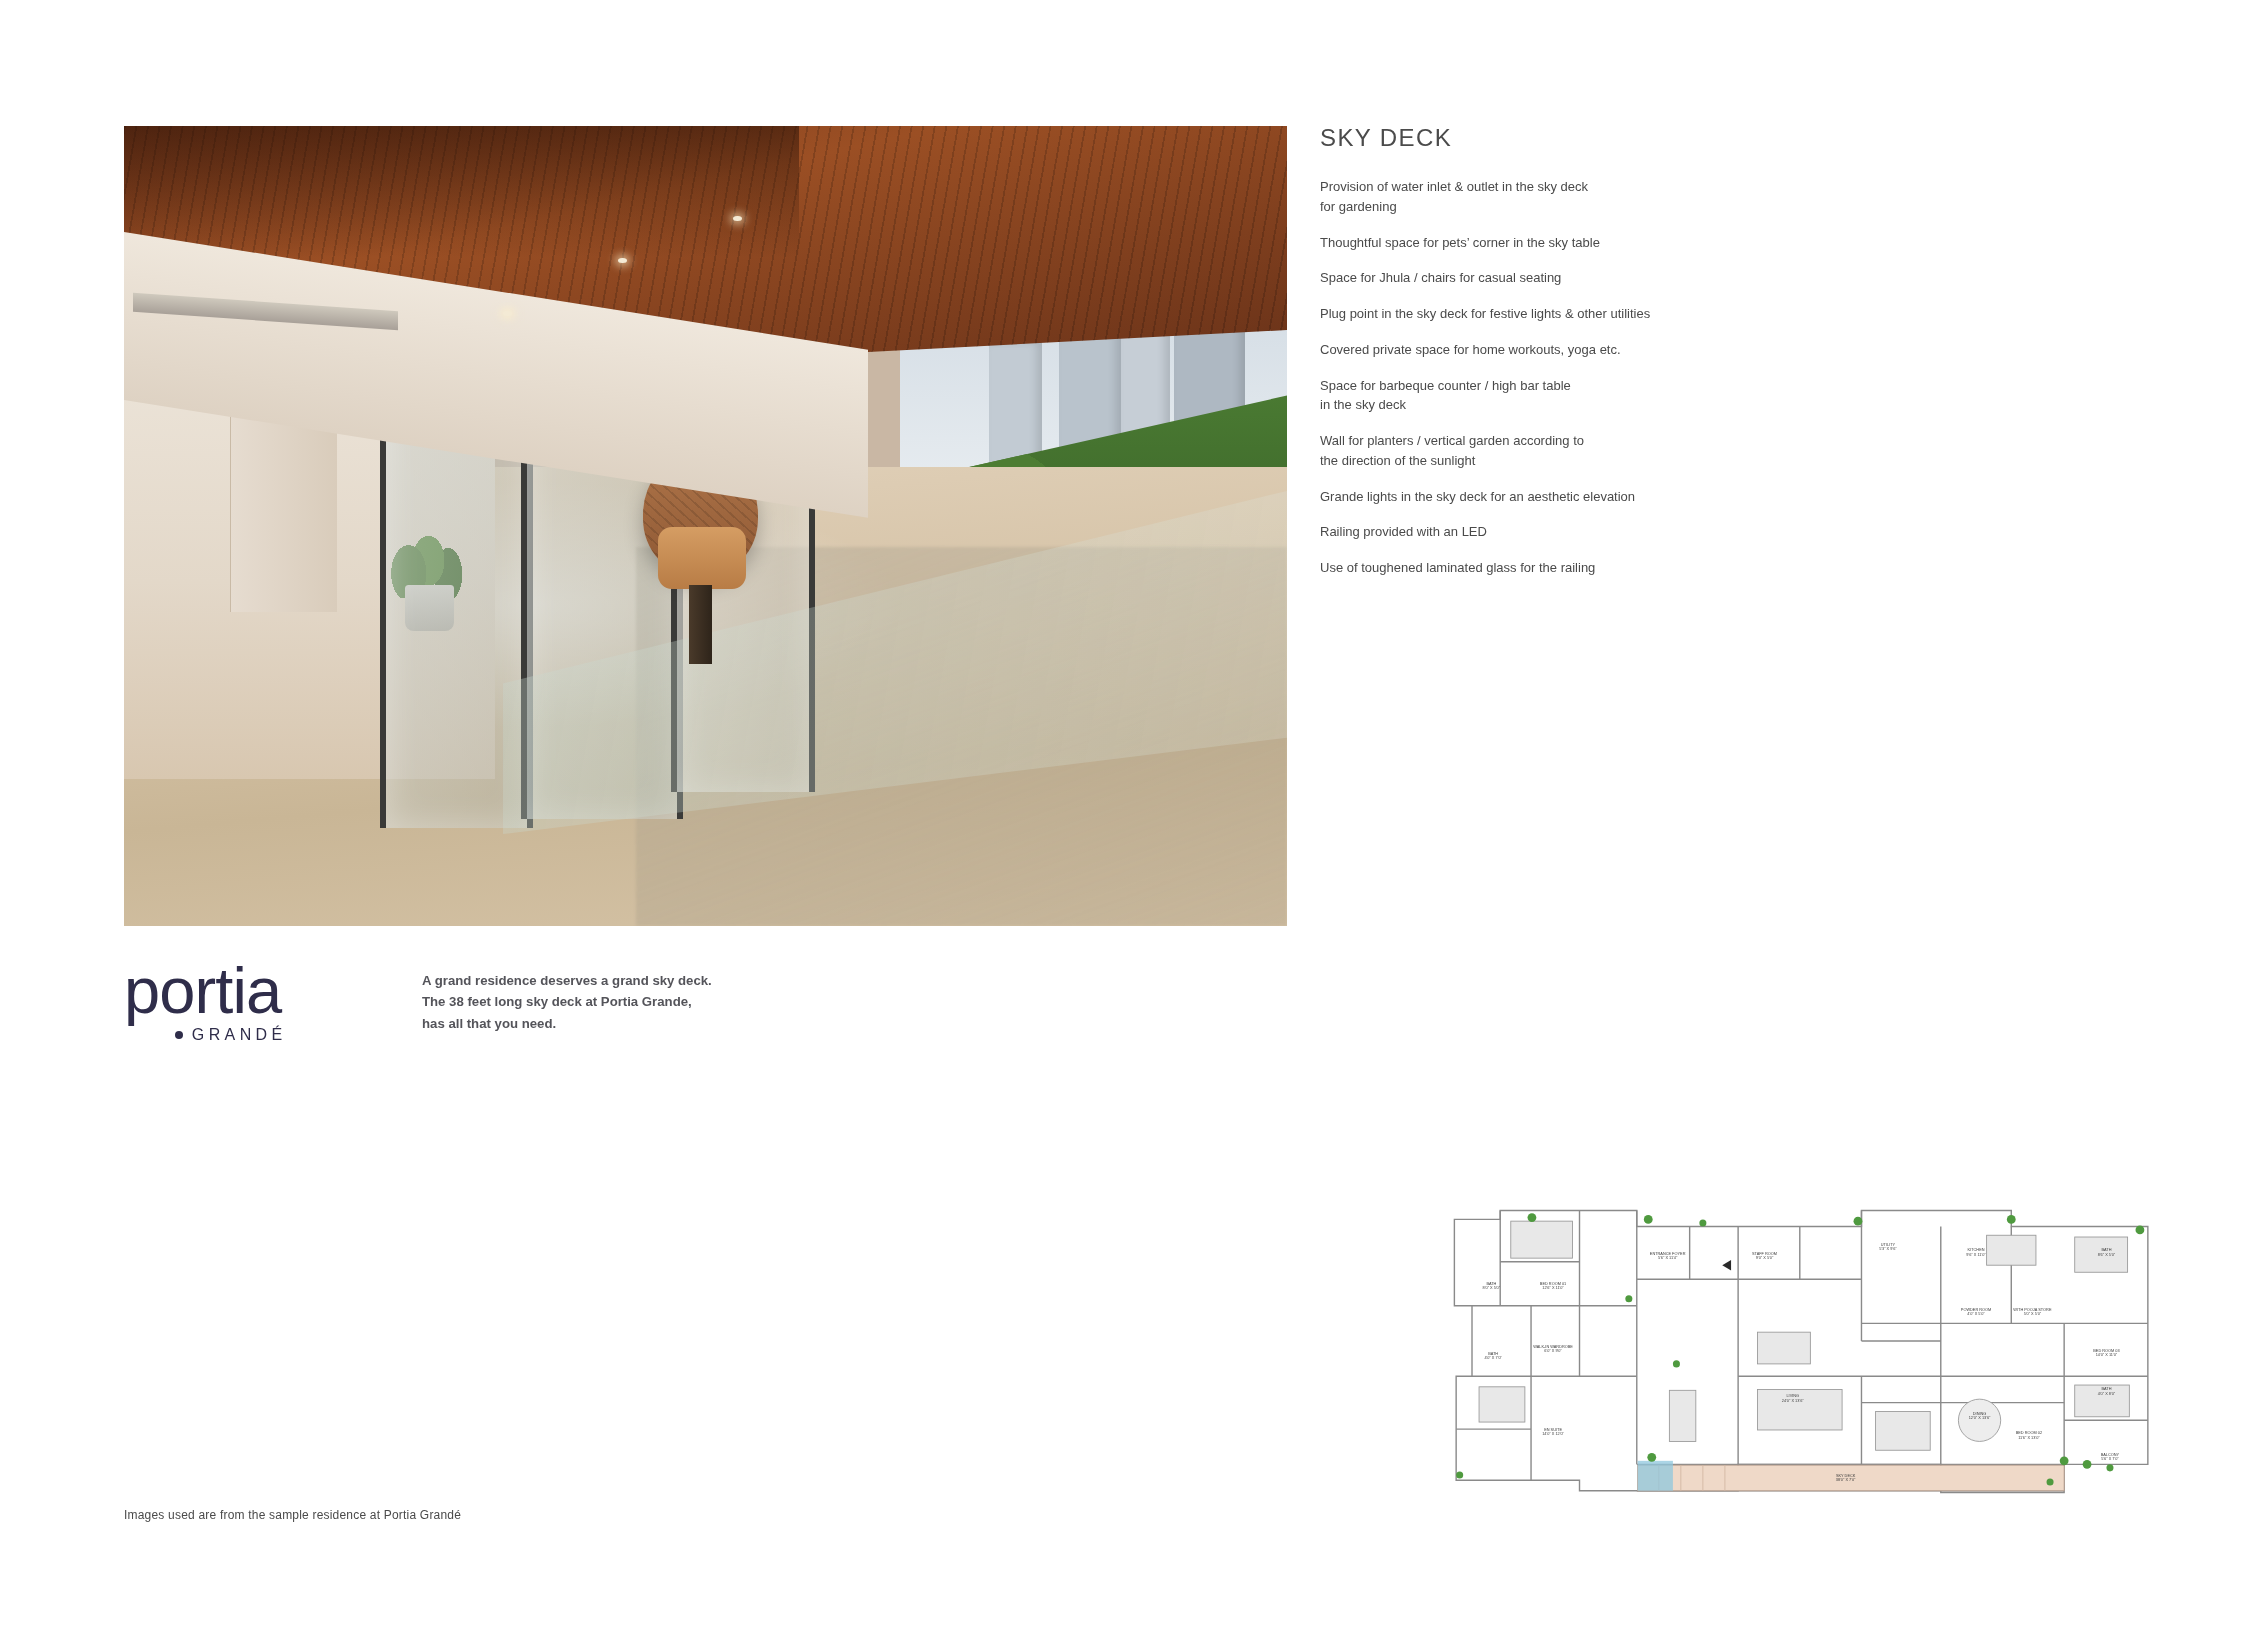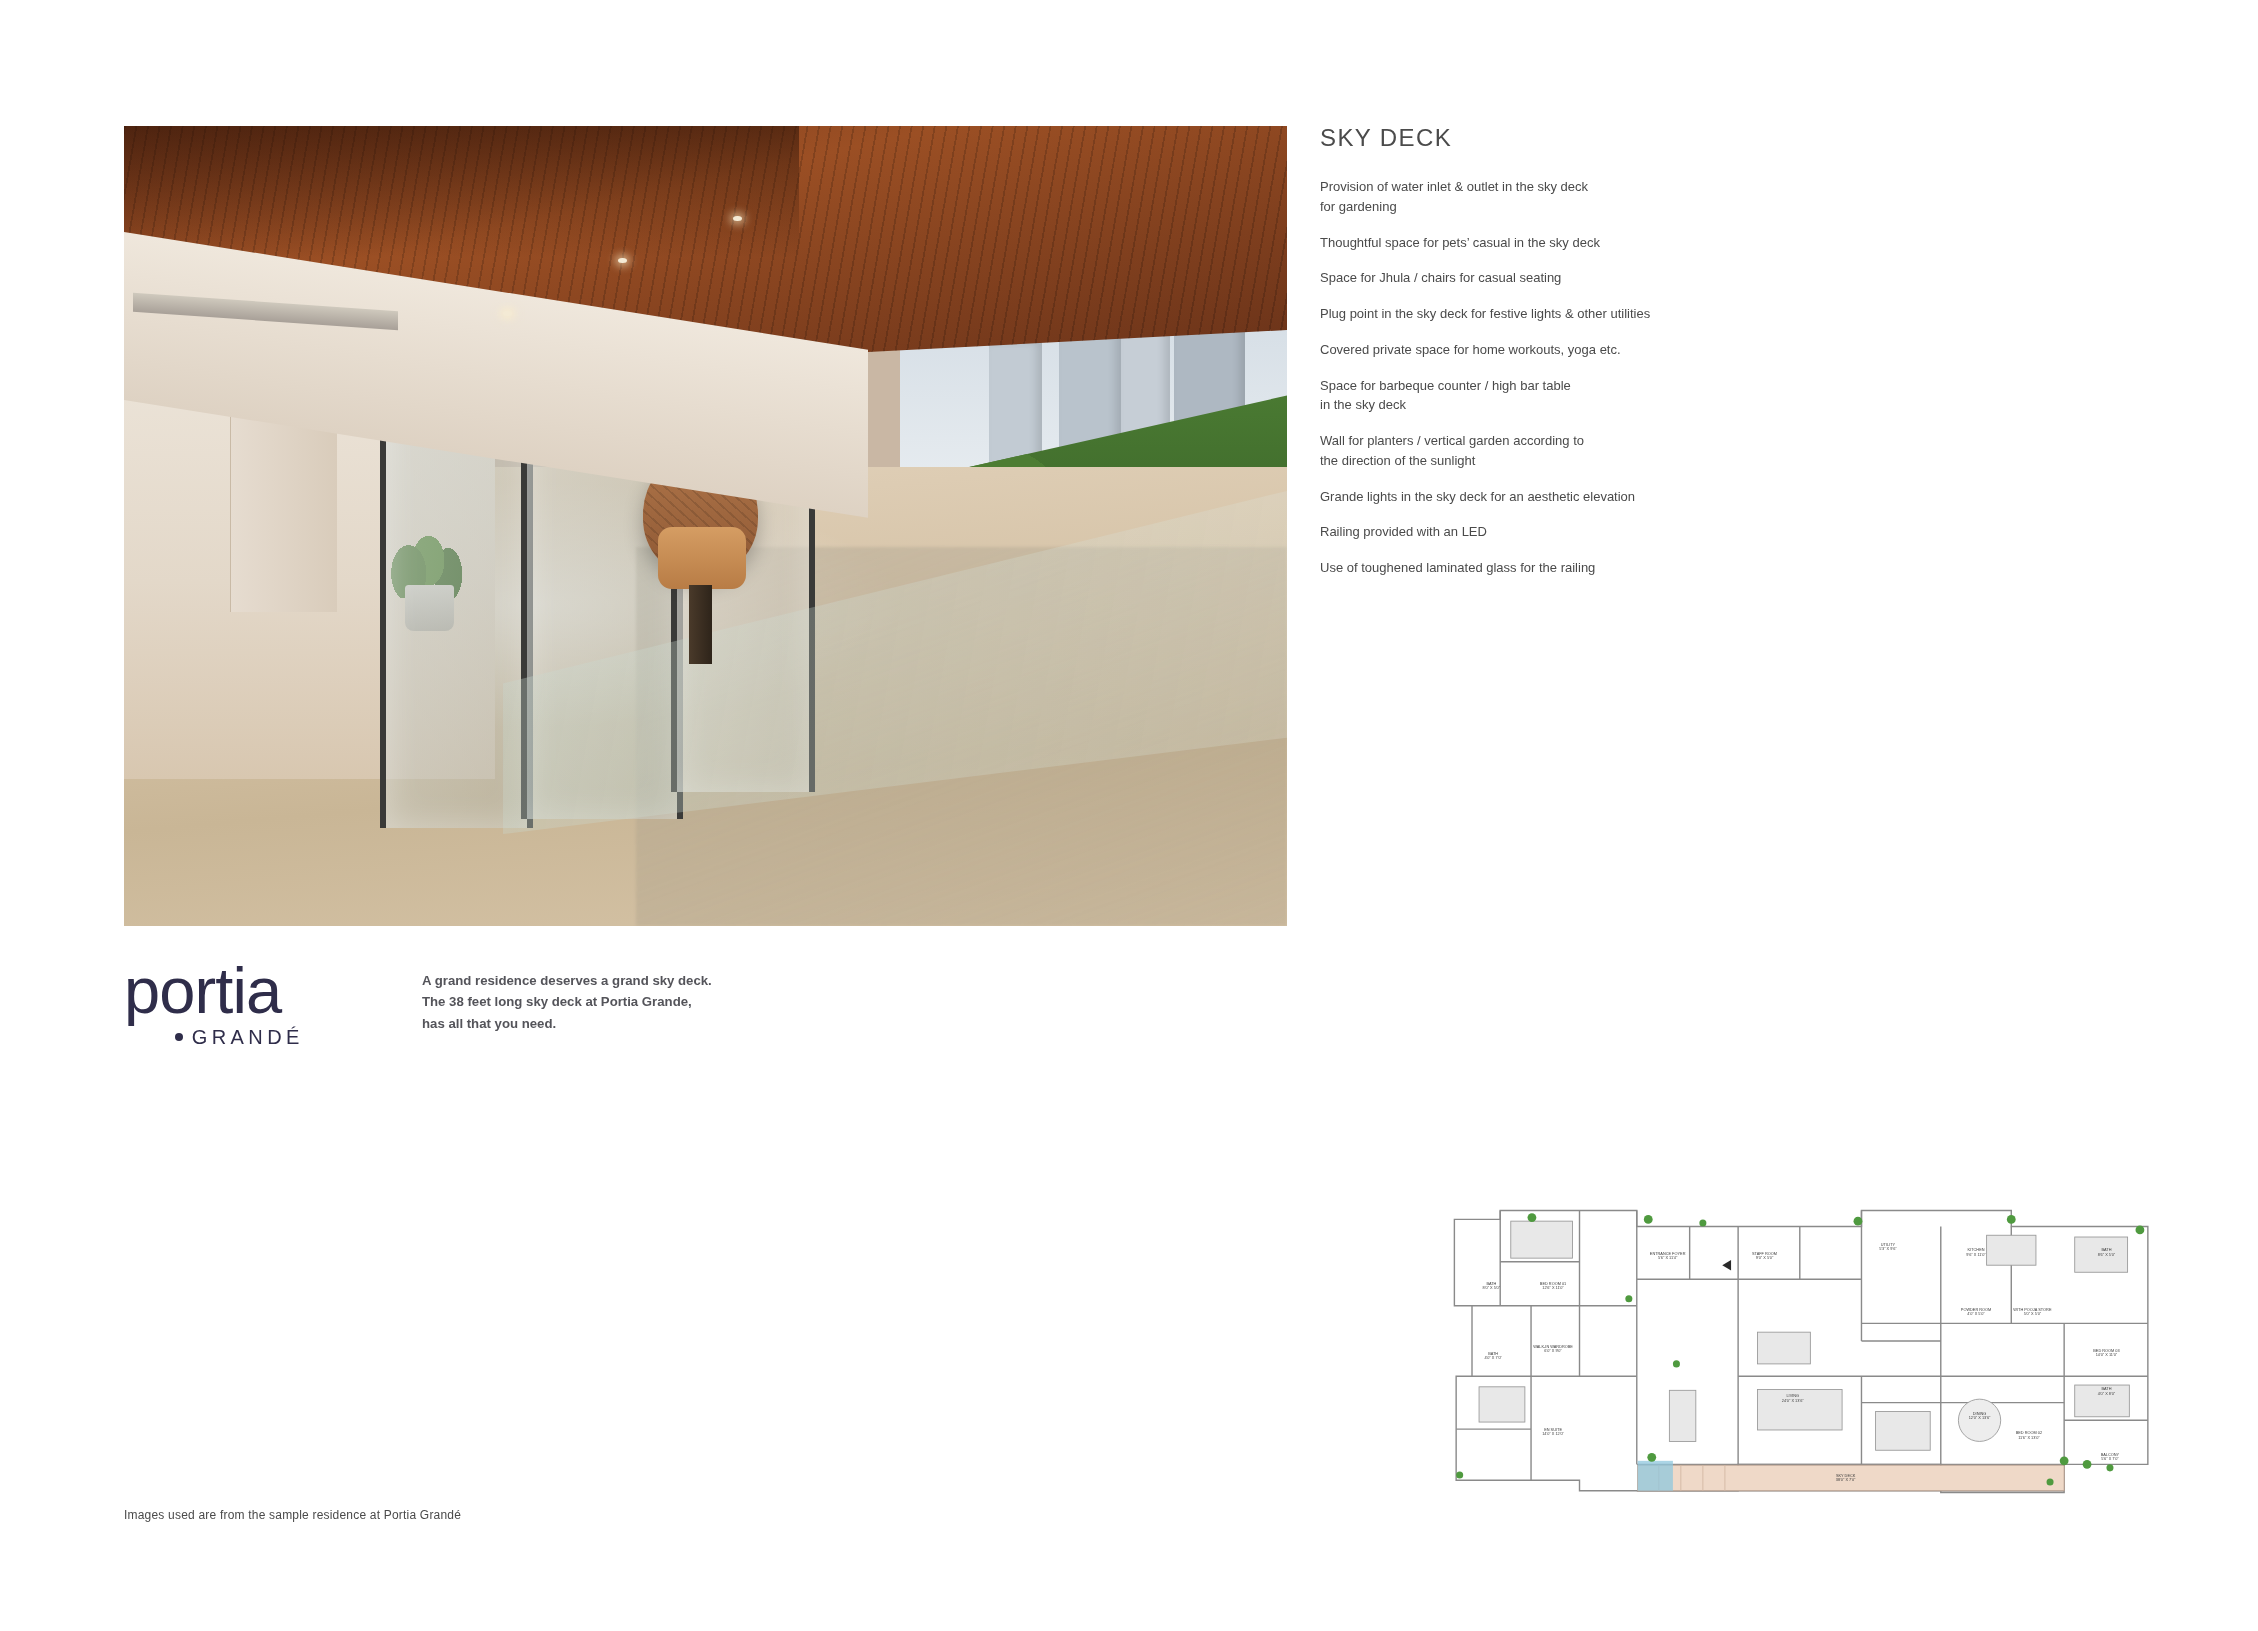--- a/index.html
+++ b/index.html
@@ -226,21 +226,21 @@
     margin-top: 5.3px;
     padding-left: 51px;
   }
   .brand-dot {
     width: 8px; height: 8px; border-radius: 50%;
     background: #2f2d4a;
     display: inline-block;
   }
   .brand-sub span.txt {
     font-family: "Liberation Sans", sans-serif;
-    font-size: 20px;
+    font-size: 16px;
     letter-spacing: 4.4px;
     color: #2f2d4a;
   }
   .tagline {
     position: absolute;
     left: 422px;
     top: 970px;
     width: 423px;
     font-size: 13.2px;
     line-height: 1.62;
@@ -301,21 +301,21 @@
   <div class="ceiling-light cl1"></div>
   <div class="ceiling-light cl2"></div>
   <div class="ceiling-light cl3"></div>
 </div>
 
 <div class="spec-panel">
   <h1 class="spec-title">SKY DECK</h1>
   <ul class="spec-list">
     <li style="white-space: pre-line;">Provision of water inlet &amp; outlet in the sky deck
 for gardening</li>
-    <li>Thoughtful space for pets’ casual in the sky deck</li>
+    <li>Thoughtful space for pets’ corner in the sky table</li>
     <li>Space for Jhula / chairs for casual seating</li>
     <li>Plug point in the sky deck for festive lights &amp; other utilities</li>
     <li>Covered private space for home workouts, yoga etc.</li>
     <li style="white-space: pre-line;">Space for barbeque counter /  high bar table
 in the sky deck</li>
     <li style="white-space: pre-line;">Wall for planters / vertical garden according to
 the direction of the sunlight</li>
     <li>Grande lights in the sky deck for an aesthetic elevation</li>
     <li>Railing provided with an LED</li>
     <li>Use of toughened laminated glass for the railing</li>

